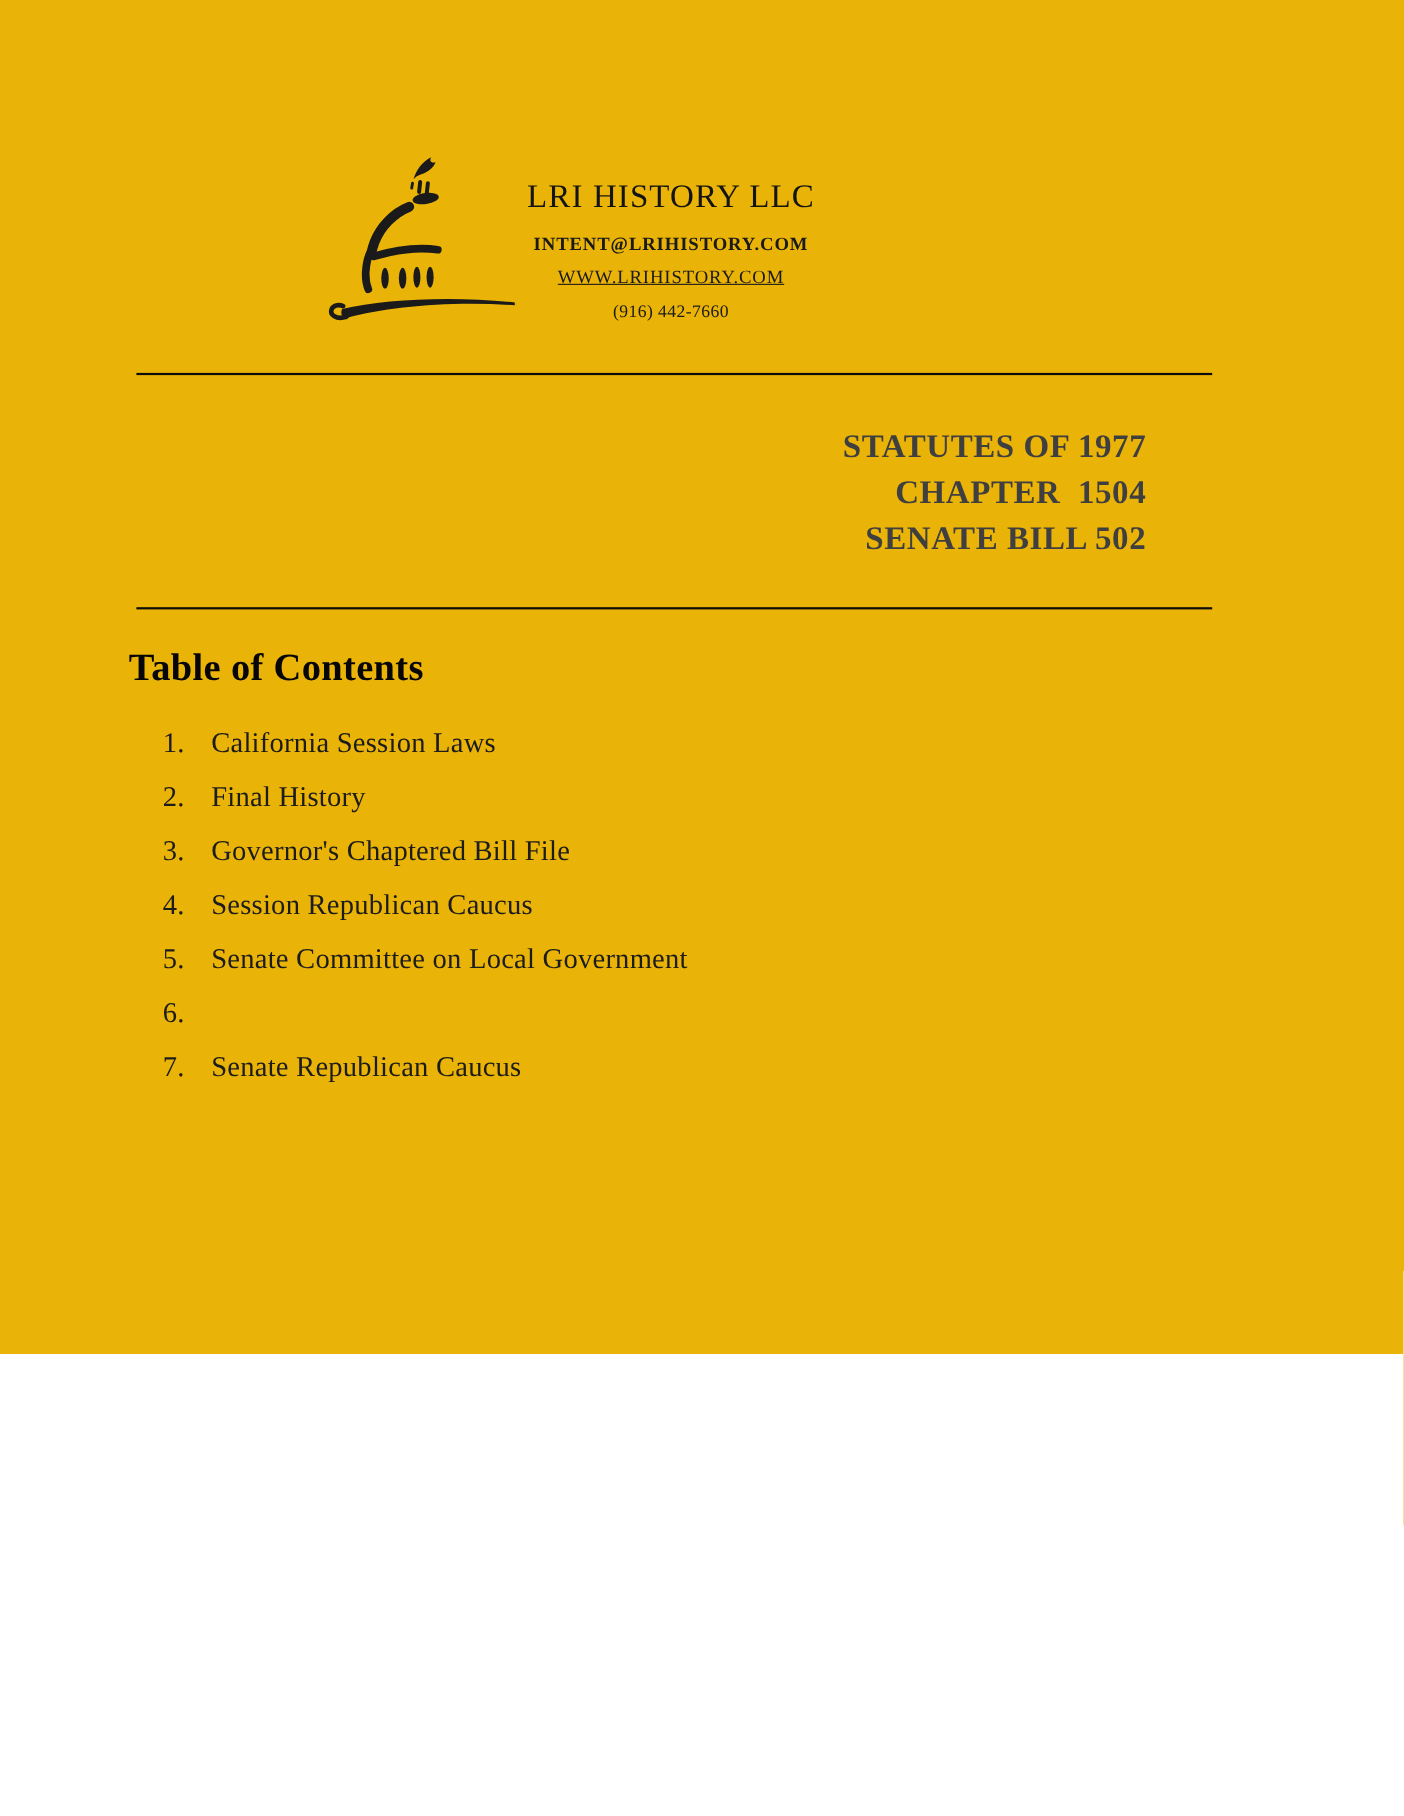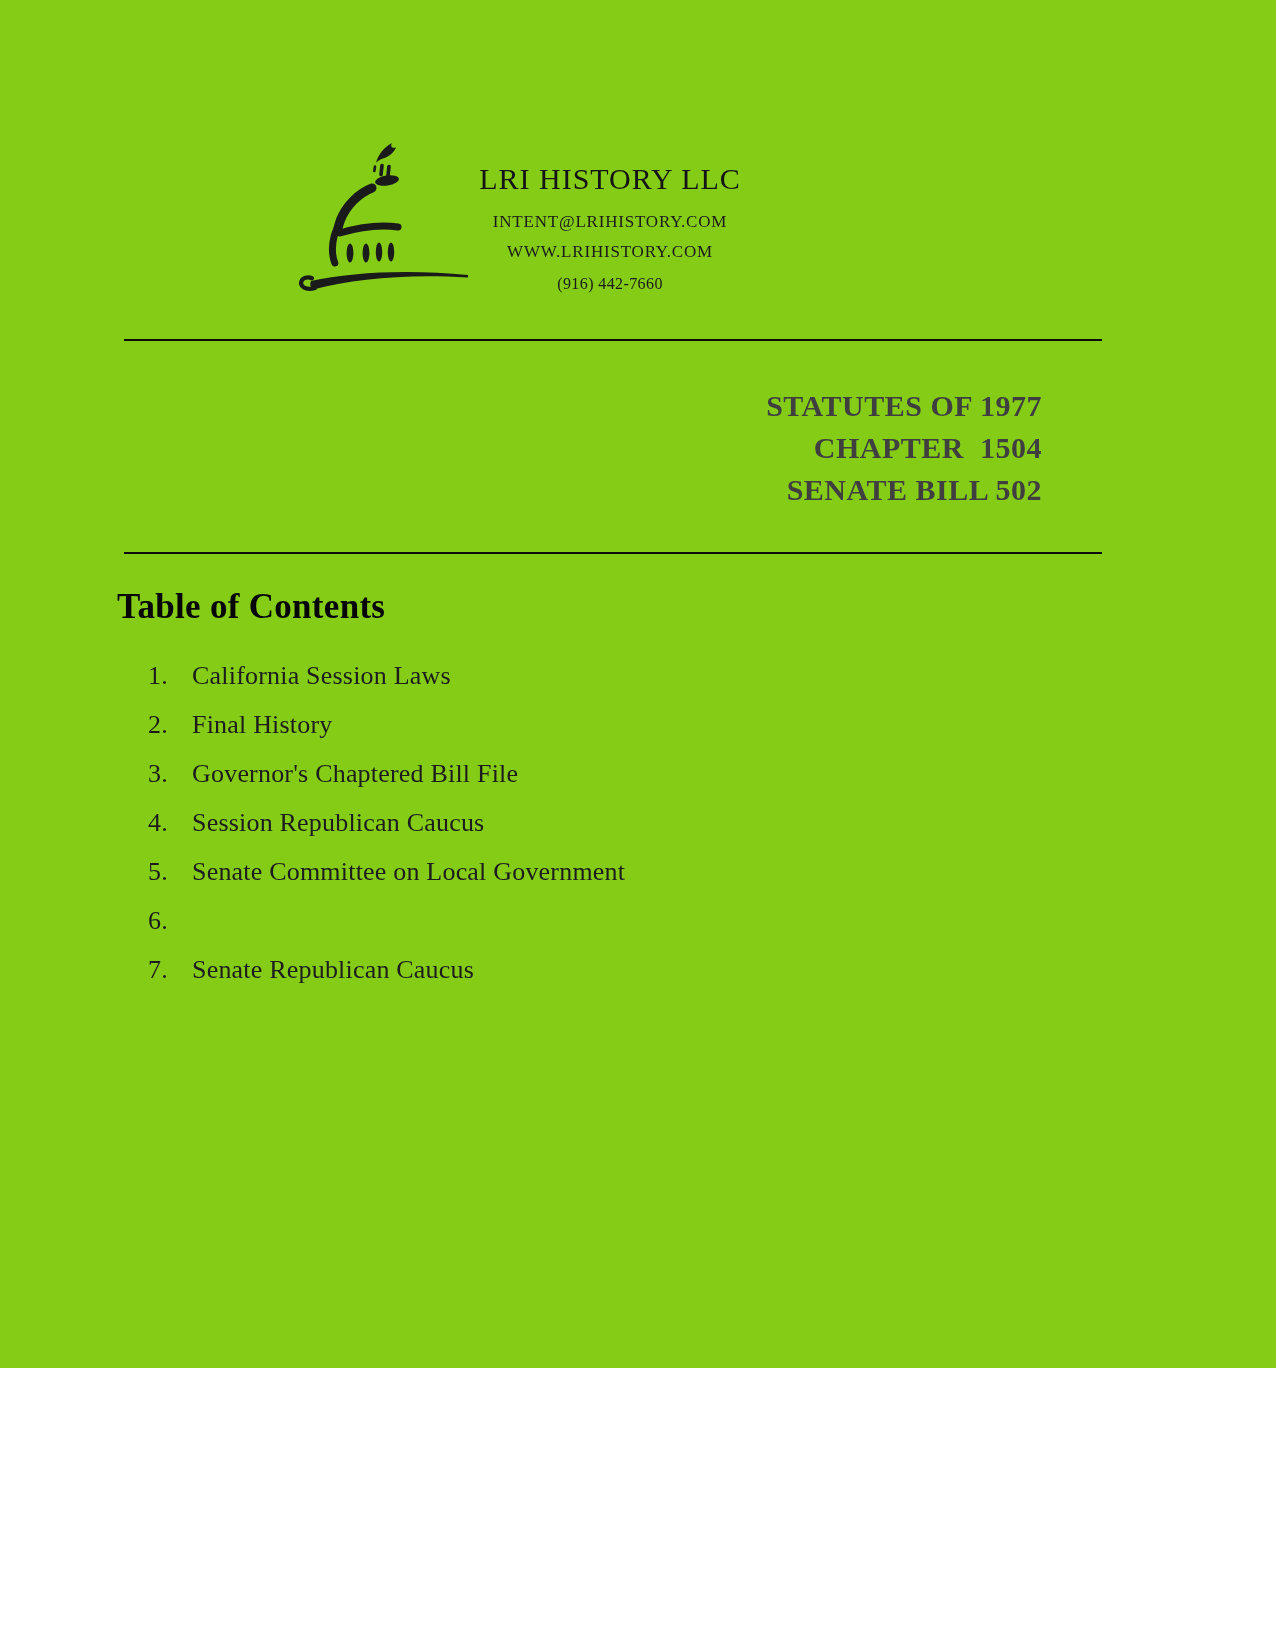--- a/index.html
+++ b/index.html
@@ -3,22 +3,22 @@
 <meta charset="utf-8">
 <style>
   html, body {
     margin: 0;
     padding: 0;
     background: #ffffff;
   }
   .page {
     position: relative;
     width: 1276px;
-    height: 1368px;
-    background: #84cc16;
+    height: 1231px;
+    background: #eab308;
     font-family: "Liberation Serif", "DejaVu Serif", serif;
     color: #111111;
     overflow: hidden;
   }
 
   
   .letterhead {
     position: absolute;
     top: 128px;
     left: 288px;
@@ -43,22 +43,22 @@
     color: #141414;
     white-space: nowrap;
   }
   .contact {
     font-size: 17px;
     line-height: 20px;
     letter-spacing: 0.8px;
     color: #1a1a1a;
     white-space: nowrap;
   }
-  .contact.email   { margin-top: 16px; }
-  .contact.website { margin-top: 10px; }
+  .contact.email   { margin-top: 16px; font-weight: bold; }
+  .contact.website { margin-top: 10px; text-decoration: underline; }
   .contact.phone   { margin-top: 12px; font-size: 16px; letter-spacing: 0.4px; }
 
   
   .rule {
     position: absolute;
     left: 124px;
     width: 978px;
     height: 0;
     border-top: 2px solid #0c0c0c;
   }

